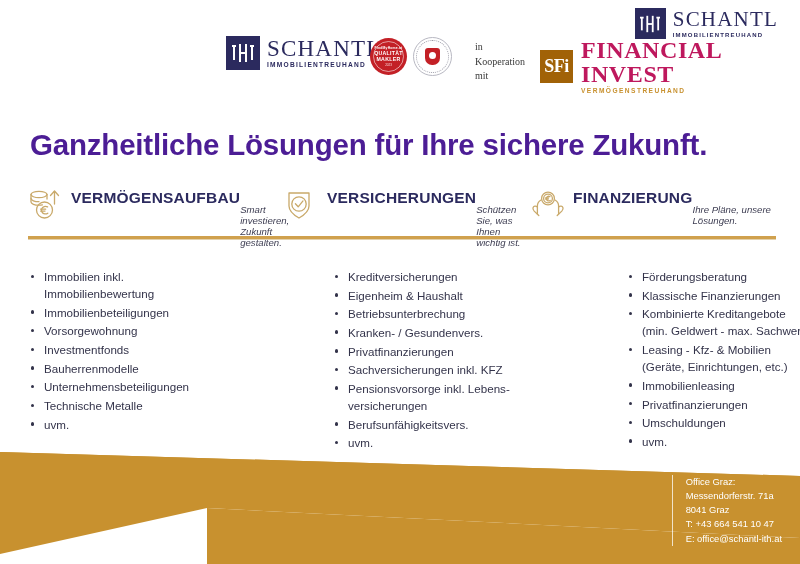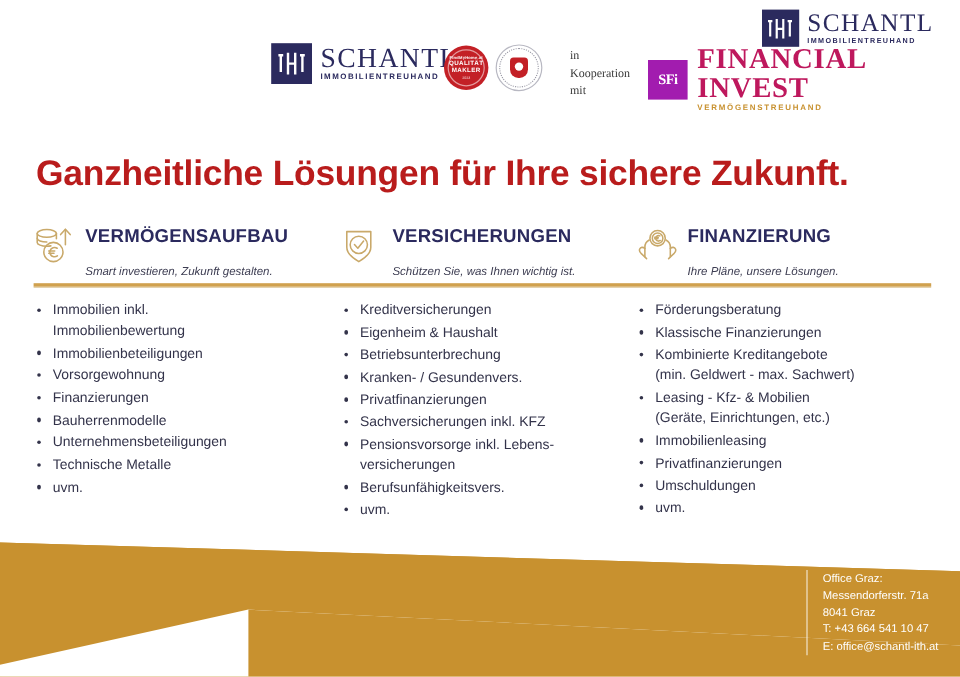--- a/index.html
+++ b/index.html
@@ -67,24 +67,24 @@
 
   
   .koop{
     font-size:10px;color:#3a3a3a;text-align:left;line-height:1.45;
     font-family:Liberation Serif, serif;
   }
 
   
   .sfi-logo{display:flex;align-items:center;gap:8px;}
   .sfi-mark{
-    width:33px;height:33px;background:#a21caf;
+    width:33px;height:33px;background:#a16207;
     display:flex;align-items:center;justify-content:center;flex:0 0 auto;
     color:#fff;font-family:"Liberation Serif", serif;font-weight:bold;
-    font-size:12px;letter-spacing:-.5px;
+    font-size:18px;letter-spacing:-.5px;
   }
   .sfi-words{display:flex;flex-direction:column;line-height:1;}
   .sfi-name{
     font-family:"Liberation Serif", serif;font-weight:bold;
     color:#be185d;font-size:24px;letter-spacing:.6px;
   }
   .sfi-sub{
     font-family:"Liberation Sans", sans-serif;font-weight:bold;
     color:#c8912f;font-size:6.6px;letter-spacing:1.45px;margin-top:2px;
   }
@@ -92,38 +92,38 @@
   
   .ith-logo-tr{position:absolute;right:22px;top:8px;}
   .ith-logo-tr .ith-mark{width:31px;height:31px;}
   .ith-logo-tr .ith-name{font-size:21px;}
   .ith-logo-tr .ith-sub{font-size:6px;letter-spacing:1.15px;}
 
   
   .headline{
     position:absolute;left:30px;top:128px;
     font-family:"Liberation Sans", sans-serif;
-    font-weight:bold;font-size:29.5px;color:#b91c1c;
+    font-weight:bold;font-size:29.5px;color:#4c1d95;
     letter-spacing:-.2px;white-space:nowrap;
   }
 
   
   .columns{
     position:absolute;left:28px;top:186px;width:748px;
     display:flex;
   }
   .col{flex:0 0 auto;}
   .col-1{width:256px;}
   .col-2{width:246px;}
   .col-3{width:246px;}
 
   .col-head{display:flex;align-items:flex-start;gap:9px;height:46px;}
   .col-icon{width:34px;height:36px;flex:0 0 auto;margin-top:1px;}
   .col-icon svg{display:block;}
-  .col-titles{display:flex;flex-direction:column;padding-top:3px;}
+  .col-titles{display:flex;flex-direction:row;padding-top:3px;}
   .col-title{
     font-family:"Liberation Sans", sans-serif;
     font-weight:bold;font-size:15.5px;color:#2b2a5e;letter-spacing:.2px;line-height:1.1;
   }
   .col-sub{
     font-family:"Liberation Sans", sans-serif;
     font-style:italic;font-size:9.6px;color:#3d3d52;margin-top:15px;letter-spacing:0;
   }
 
   .divider{
@@ -314,35 +314,35 @@
           <span class="col-title">FINANZIERUNG</span>
           <span class="col-sub">Ihre Pläne, unsere Lösungen.</span>
         </span>
       </div>
     </div>
   </div>
 
   <div class="divider"></div>
   <div class="divider-2"></div>
 
-  <div class="columns" style="top:250px;">
+  <div class="columns" style="top:268px;gap:48px;">
     <div class="col col-1">
       <ul class="bullets" id="list-0">
           <li>
             <span class="cont">Immobilien inkl.</span>
             <span class="cont">Immobilienbewertung</span>
           </li>
           <li>
             <span class="cont">Immobilienbeteiligungen</span>
           </li>
           <li>
             <span class="cont">Vorsorgewohnung</span>
           </li>
           <li>
-            <span class="cont">Finanzierungen</span>
+            <span class="cont">Investmentfonds</span>
           </li>
           <li>
             <span class="cont">Bauherrenmodelle</span>
           </li>
           <li>
             <span class="cont">Unternehmensbeteiligungen</span>
           </li>
           <li>
             <span class="cont">Technische Metalle</span>
           </li>

